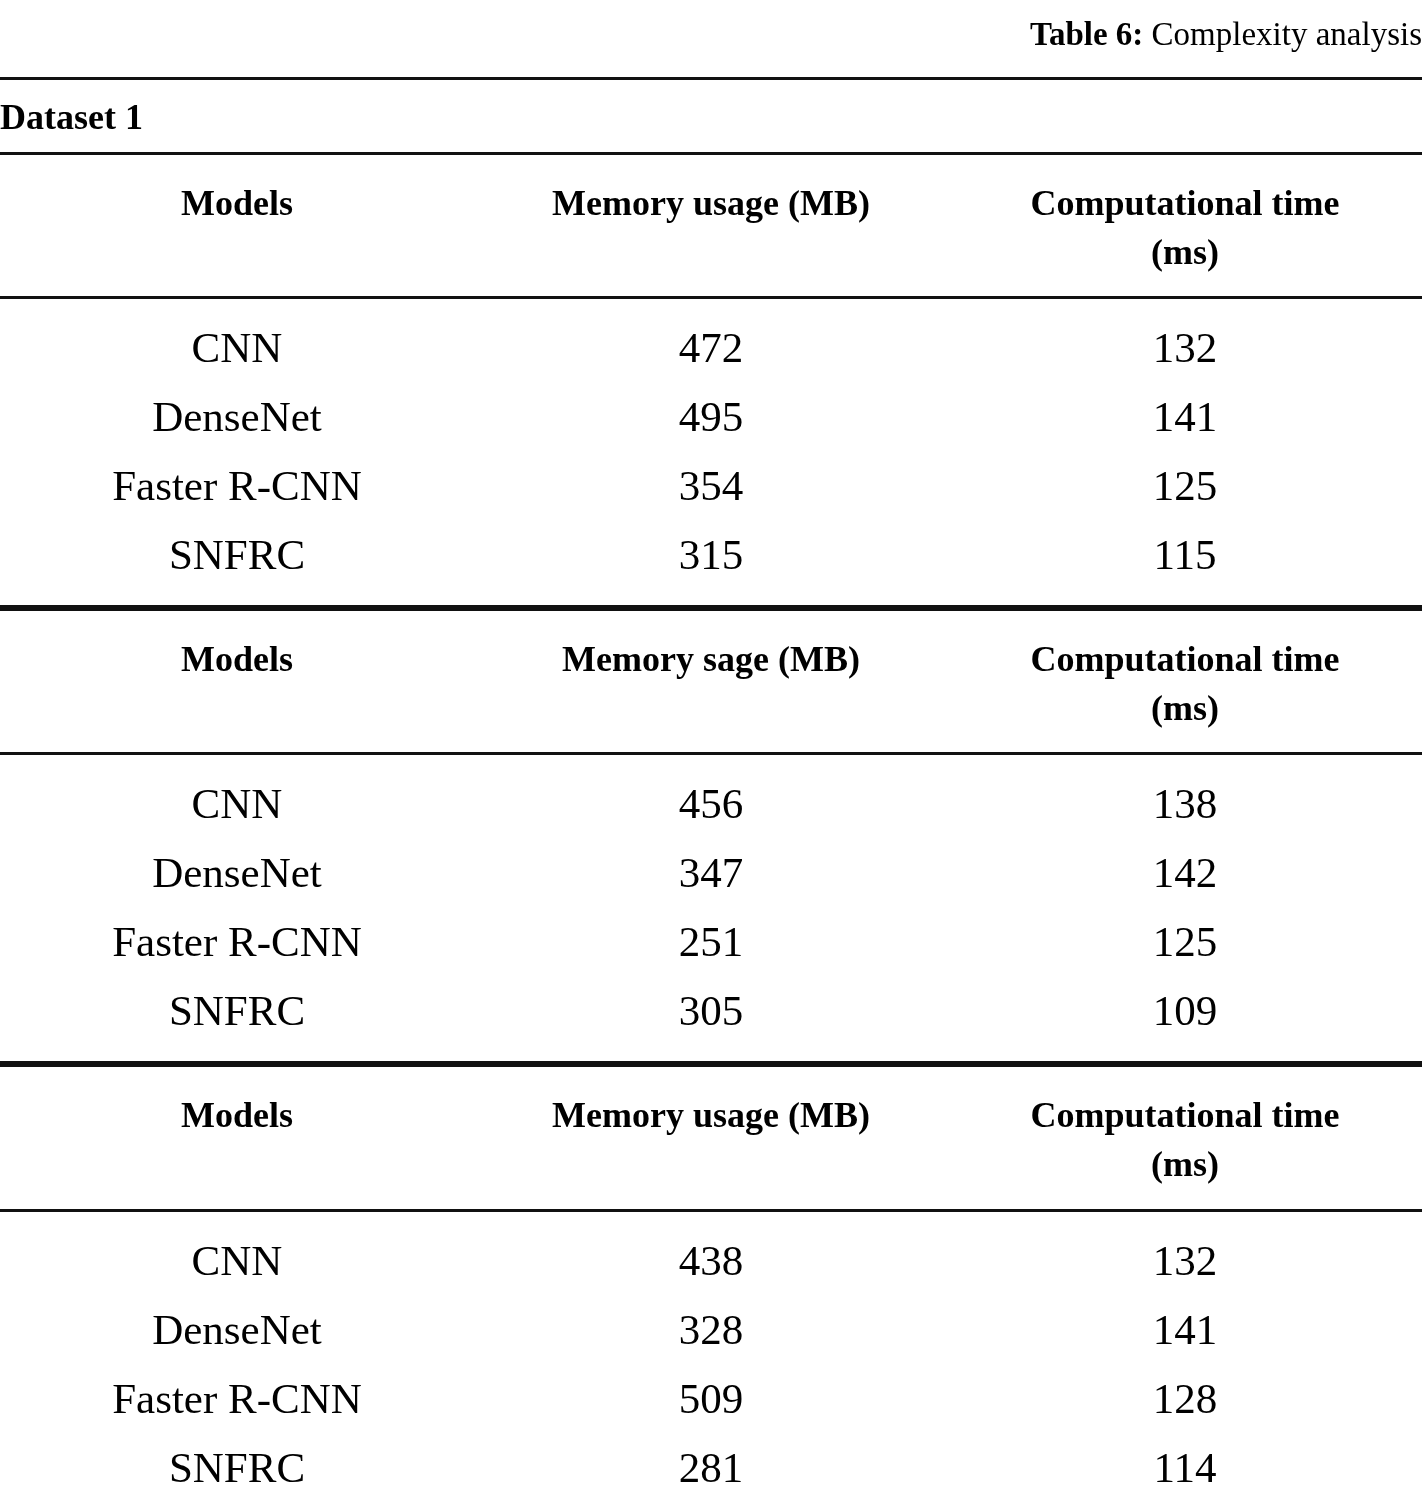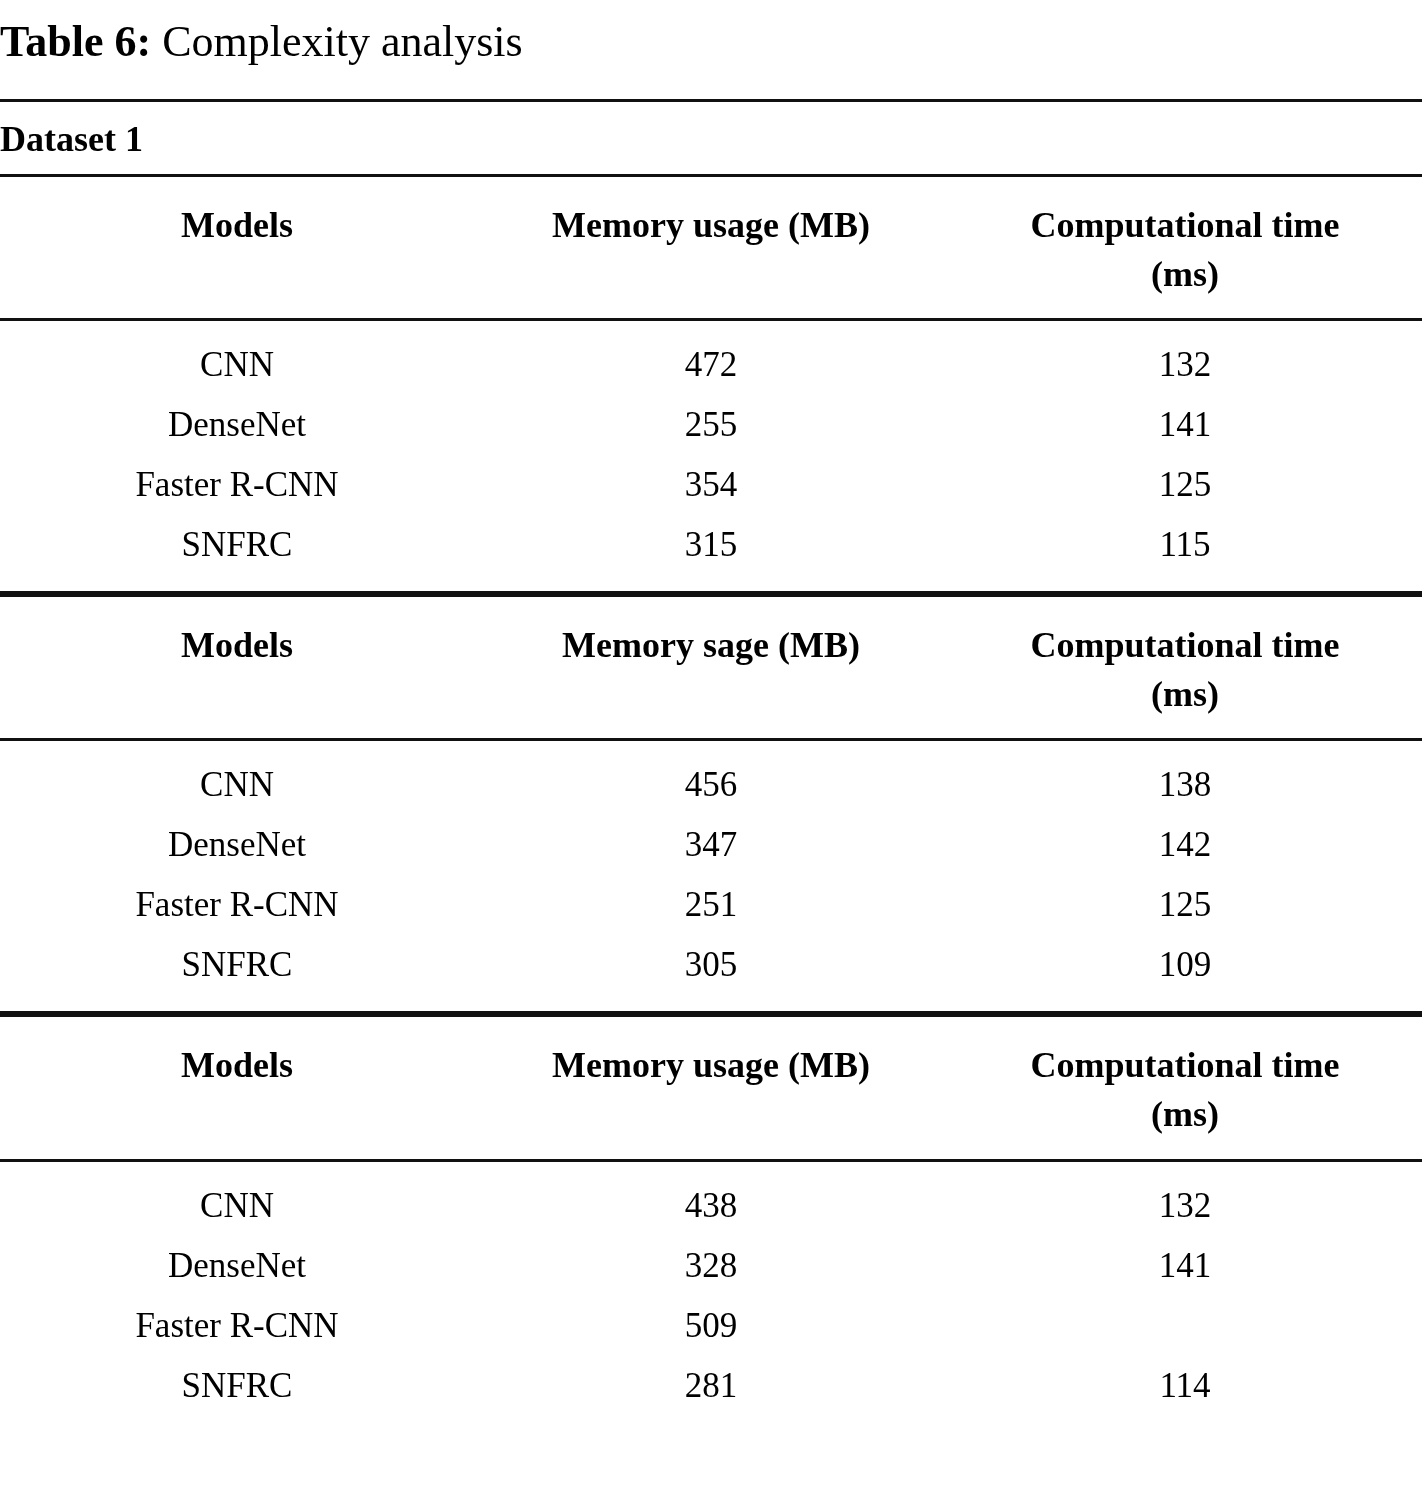--- a/index.html
+++ b/index.html
@@ -9,23 +9,23 @@
     color: #000000;
     font-family: "Liberation Serif", "DejaVu Serif", serif;
   }
   .page {
     width: 1422px;
     min-height: 1485px;
     background: #ffffff;
     box-sizing: border-box;
   }
   .table-caption {
-    text-align: left;
-    font-size: 44px;
-    padding: 16px 0 32px 0;
+    text-align: right;
+    font-size: 33px;
+    padding: 16px 0 24px 0;
   }
   .table-caption .caption-label {
     font-weight: bold;
   }
   .rule {
     border: none;
     border-top: 3px solid #111111;
     margin: 0;
     width: 100%;
   }
@@ -34,21 +34,21 @@
     font-size: 36px;
     padding: 16px 0 14px 0;
   }
   .grid-row {
     display: grid;
     grid-template-columns: 1fr 1fr 1fr;
     width: 100%;
   }
   .cell {
     text-align: center;
-    font-size: 35px;
+    font-size: 43px;
     padding: 10px 8px;
   }
   .col-header-row {
     padding: 14px 0 10px 0;
   }
   .col-header {
     font-weight: bold;
     font-size: 36px;
     line-height: 1.35;
   }
@@ -83,21 +83,21 @@
   <hr class="rule">
 
   <div class="rows-block">
     <div class="grid-row">
       <div class="cell">CNN</div>
       <div class="cell">472</div>
       <div class="cell">132</div>
     </div>
     <div class="grid-row">
       <div class="cell">DenseNet</div>
-      <div class="cell">255</div>
+      <div class="cell">495</div>
       <div class="cell">141</div>
     </div>
     <div class="grid-row">
       <div class="cell">Faster R-CNN</div>
       <div class="cell">354</div>
       <div class="cell">125</div>
     </div>
     <div class="grid-row">
       <div class="cell">SNFRC</div>
       <div class="cell">315</div>
@@ -161,20 +161,21 @@
       <div class="cell">132</div>
     </div>
     <div class="grid-row">
       <div class="cell">DenseNet</div>
       <div class="cell">328</div>
       <div class="cell">141</div>
     </div>
     <div class="grid-row">
       <div class="cell">Faster R-CNN</div>
       <div class="cell">509</div>
+      <div class="cell">128</div>
     </div>
     <div class="grid-row">
       <div class="cell">SNFRC</div>
       <div class="cell">281</div>
       <div class="cell">114</div>
     </div>
   </div>
 
 </div>
 

